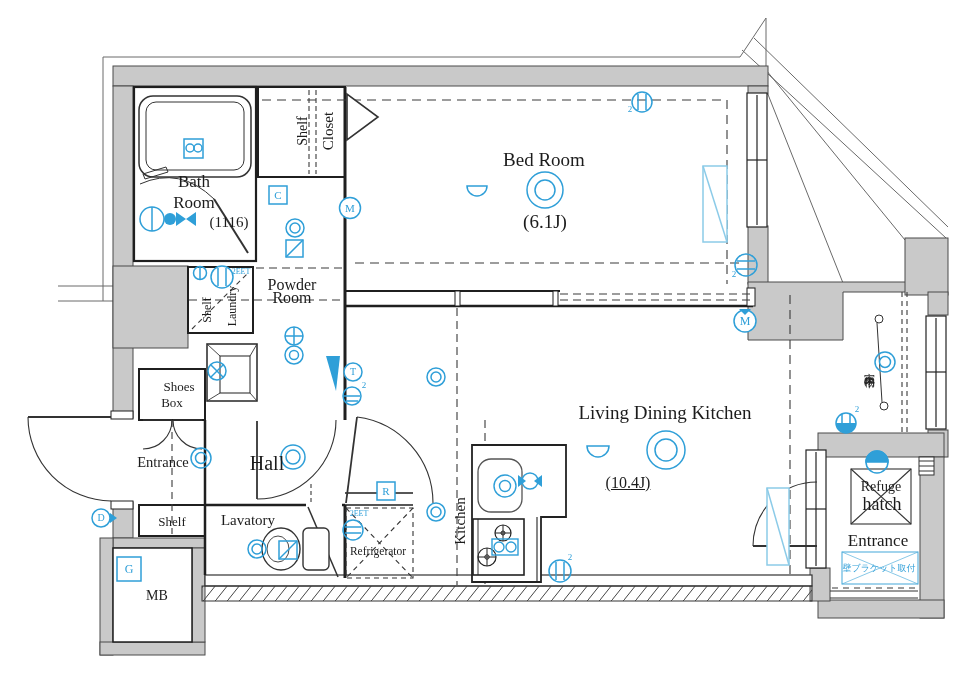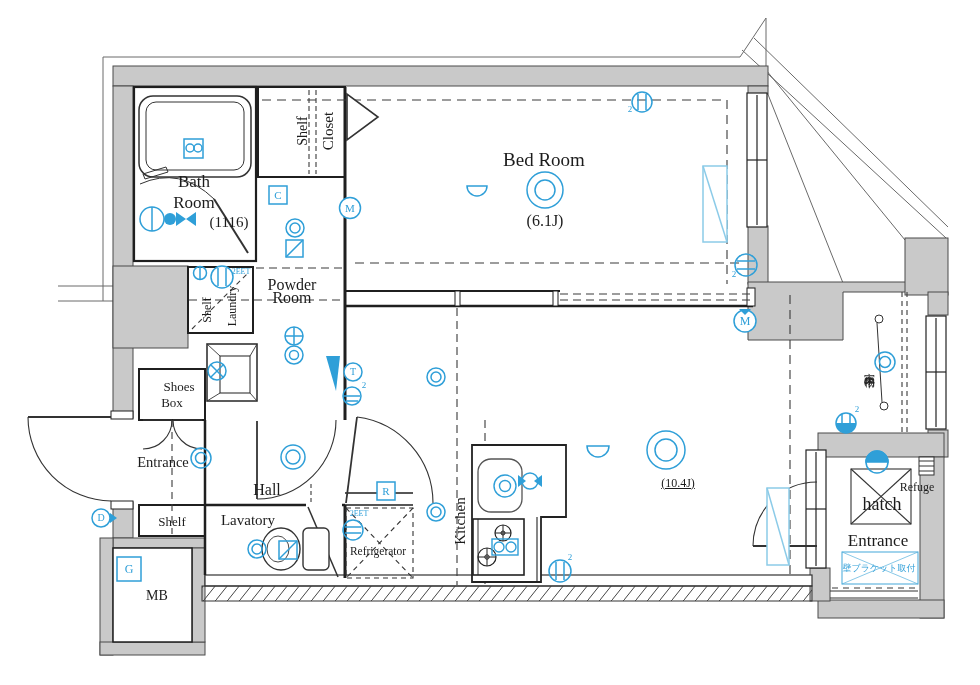--- a/index.html
+++ b/index.html
@@ -411,37 +411,38 @@
         </g>
   </g>
 </svg>
 
   <div class="lbl" style="left:194px;top:181px;font-size:17px;">Bath</div>
   <div class="lbl" style="left:194px;top:202px;font-size:17px;">Room</div>
   <div class="lbl" style="left:193px;top:222px;font-size:15px;margin-left:36px;">(1116)</div>
   <div class="lbl rot" style="left:303px;top:131px;font-size:14px;">Shelf</div>
   <div class="lbl rot" style="left:328px;top:131px;font-size:15px;">Closet</div>
   <div class="lbl" style="left:544px;top:159px;font-size:19px;">Bed Room</div>
-  <div class="lbl" style="left:545px;top:221px;font-size:16px;">(6.1J)</div>
+  <div class="lbl" style="left:545px;top:221px;font-size:19px;">(6.1J)</div>
   <div class="lbl" style="left:292px;top:285px;font-size:16px;">Powder</div>
   <div class="lbl" style="left:292px;top:298px;font-size:16px;">Room</div>
   <div class="lbl rot" style="left:207px;top:310px;font-size:12px;">Shelf</div>
   <div class="lbl rot" style="left:232px;top:306px;font-size:12px;">Laundry</div>
   <div class="lbl" style="left:179px;top:386px;font-size:13px;">Shoes</div>
   <div class="lbl" style="left:172px;top:402px;font-size:13px;">Box</div>
   <div class="lbl" style="left:163px;top:462px;font-size:14.5px;">Entrance</div>
   <div class="lbl" style="left:172px;top:521px;font-size:13px;">Shelf</div>
-  <div class="lbl" style="left:267px;top:490px;font-size:16px;">Hall</div>
+  <div class="lbl" style="left:267px;top:463px;font-size:20px;">Hall</div>
   <div class="lbl" style="left:248px;top:520px;font-size:15px;">Lavatory</div>
   <div class="lbl" style="left:378px;top:552px;font-size:11.5px;">Refrigerator</div>
   <div class="lbl rot" style="left:460px;top:521px;font-size:15px;">Kitchen</div>
-  <div class="lbl" style="left:678px;top:483px;font-size:12px;text-decoration:underline;">(10.4J)</div>
+  <div class="lbl" style="left:665px;top:412px;font-size:19px;">Living Dining Kitchen</div>
+  <div class="lbl" style="left:628px;top:483px;font-size:16px;text-decoration:underline;">(10.4J)</div>
   <div class="lbl vjp" style="left:869px;top:368px;font-size:11px;">室内物干</div>
   <div class="lbl" style="left:878px;top:540px;font-size:17px;">Entrance</div>
-  <div class="lbl" style="left:881px;top:487px;font-size:12px;margin-left:36px;">Refuge</div>
+  <div class="lbl" style="left:881px;top:487px;font-size:14px;">Refuge</div>
   <div class="lbl" style="left:882px;top:504px;font-size:18px;">hatch</div>
   <div class="lbl blue" style="left:879px;top:568px;font-size:9px;">壁ブラケット取付</div>
   <div class="lbl" style="left:157px;top:596px;font-size:14px;">MB</div>
 
   <div class="lbl blue" style="left:278px;top:195px;font-size:11px;">C</div>
   <div class="lbl blue" style="left:350px;top:208px;font-size:11px;">M</div>
   <div class="lbl blue" style="left:745px;top:321px;font-size:12px;">M</div>
   <div class="lbl blue" style="left:353px;top:372px;font-size:10px;">T</div>
   <div class="lbl blue" style="left:101px;top:518px;font-size:10px;">D</div>
   <div class="lbl blue" style="left:129px;top:569px;font-size:12px;">G</div>

